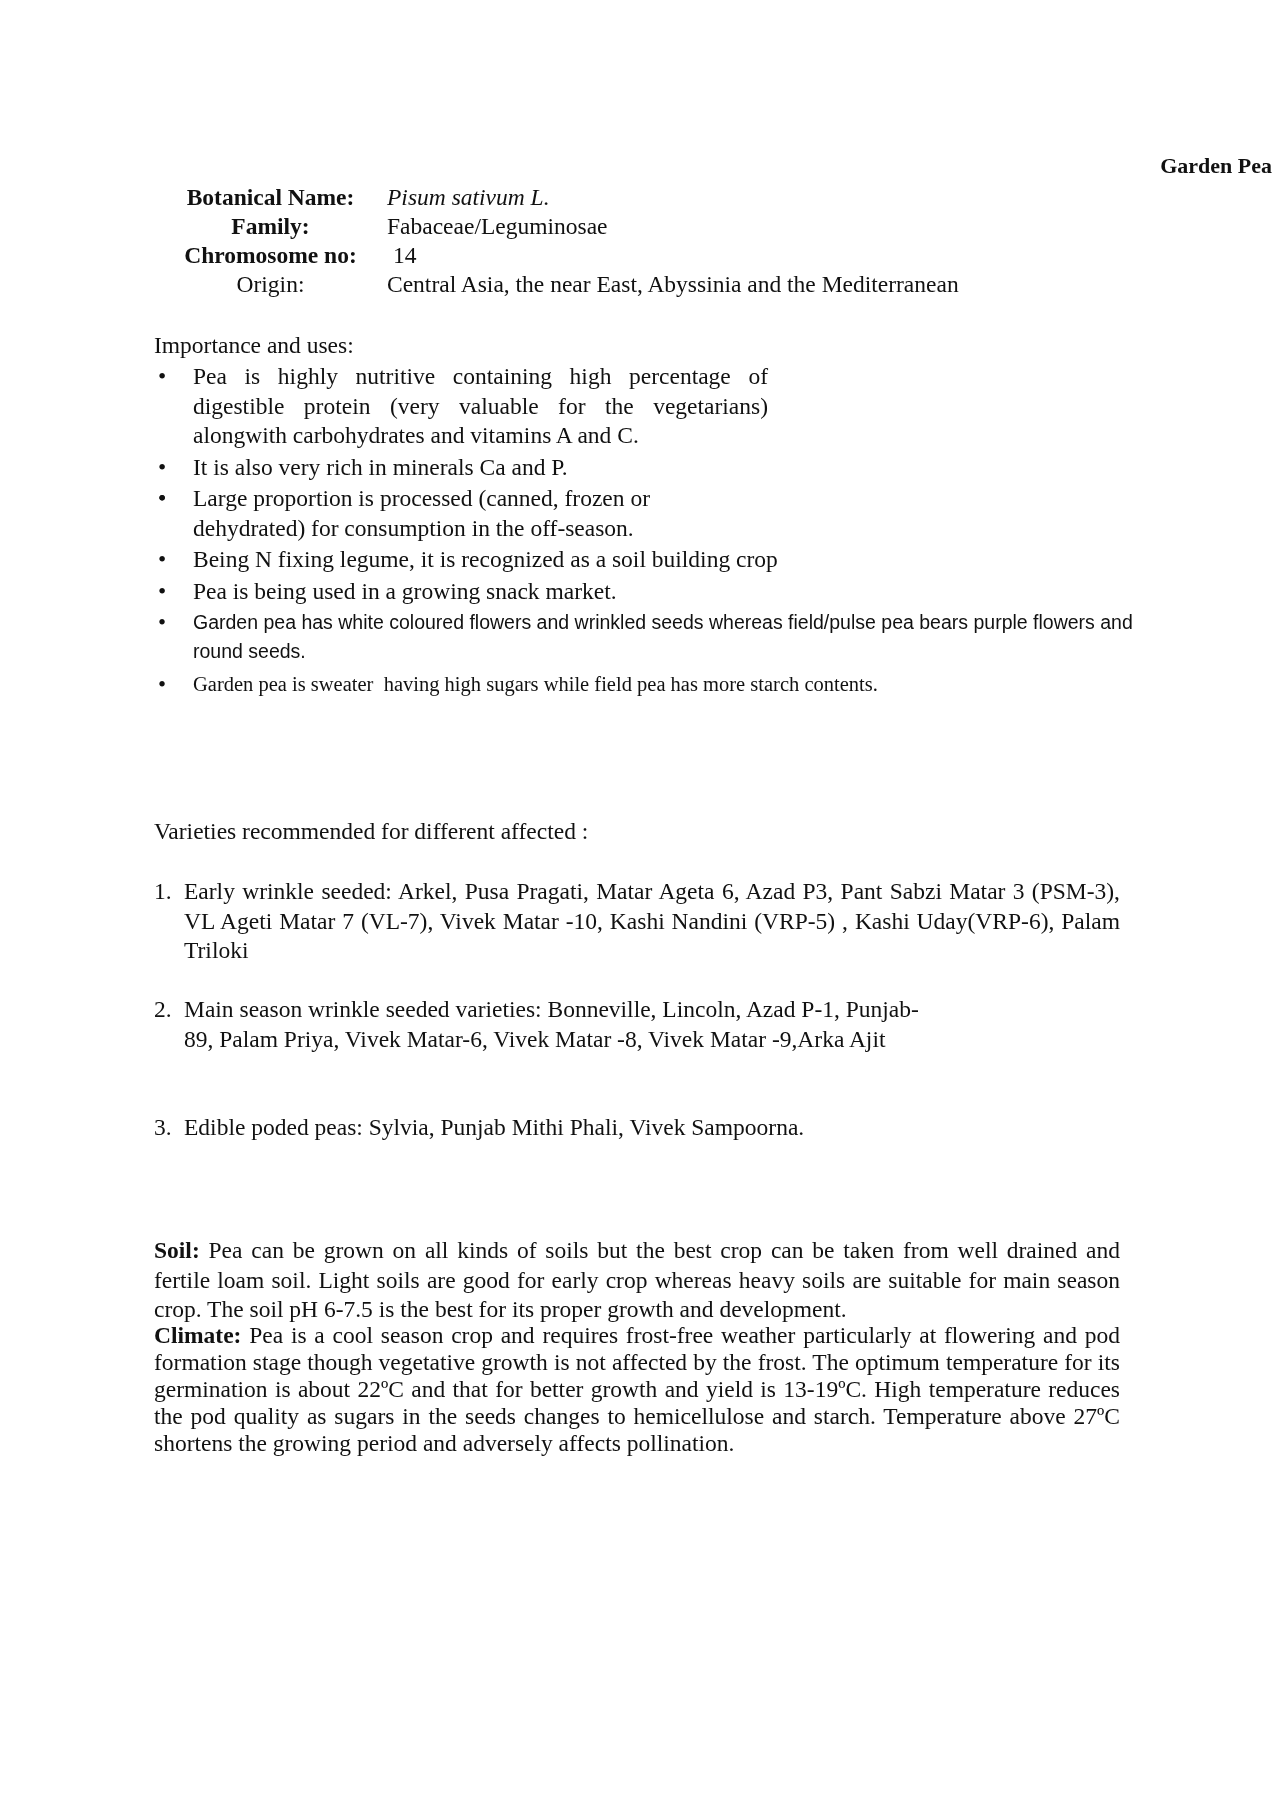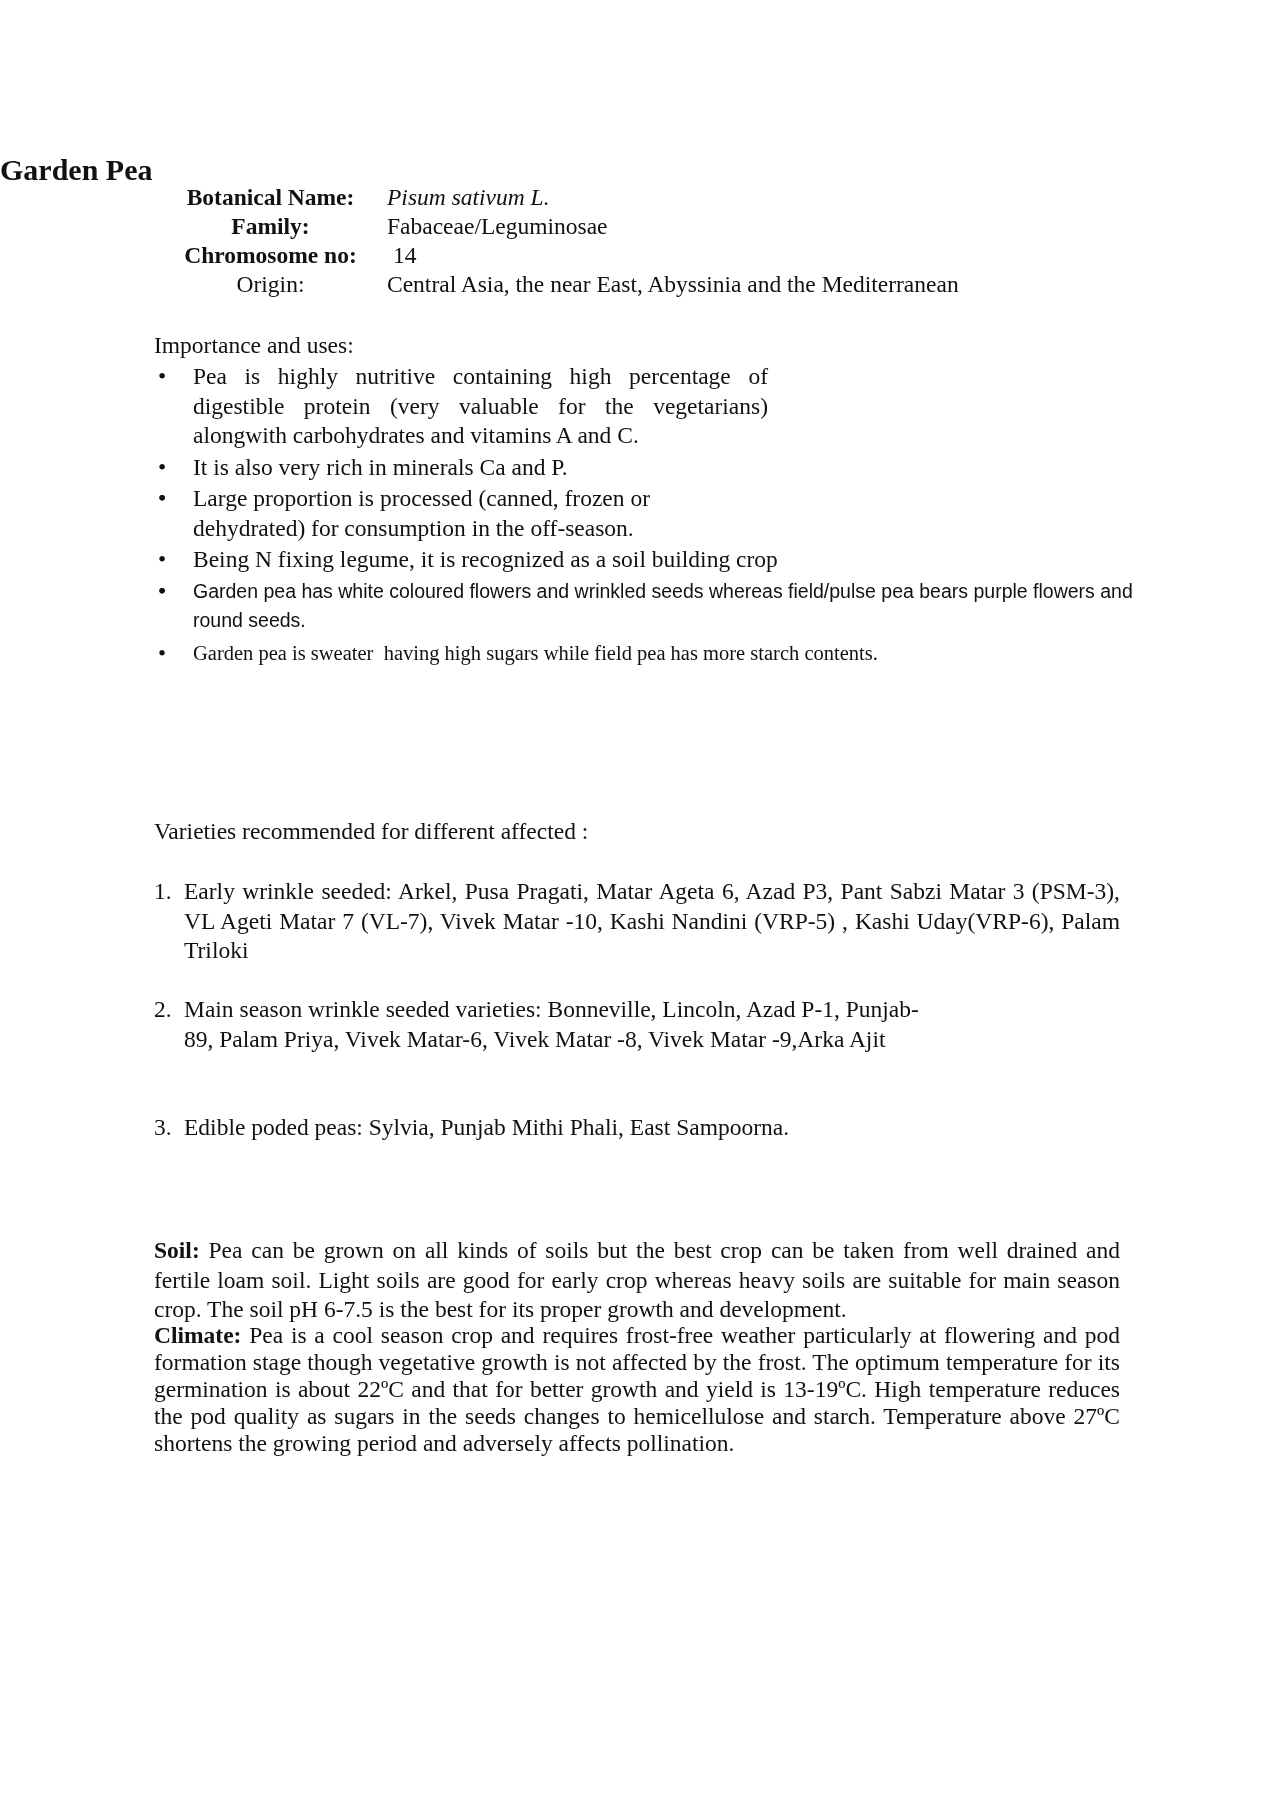--- a/index.html
+++ b/index.html
@@ -1,20 +1,20 @@
 <!DOCTYPE html>
 <html><head>
 <meta charset="utf-8">
 <style>
   html, body { margin: 0; padding: 0; background: #ffffff; }
   body { width: 1272px; height: 1799px; position: relative; overflow: hidden;
          font-family: "Liberation Serif", serif; color: #111; font-size: 23.5px; }
   .page { position: absolute; left: 0; top: 0; width: 1272px; height: 1799px; }
-  .title { position: absolute; top: 153px; left: 0; width: 1272px; text-align: left;
-           font-weight: bold; font-size: 30px; }
+  .title { position: absolute; top: 153px; left: 0; width: 1272px; text-align: right;
+           font-weight: bold; font-size: 22px; }
   .info { position: absolute; left: 154px; top: 183px; }
   .info-row { display: flex; height: 29px; line-height: 29px; }
   .info-label { width: 233px; text-align: center; }
   .info-label.bold { font-weight: bold; }
   .info-value.italic { font-style: italic; }
   .h { position: absolute; left: 154px; font-weight: normal; }
   .bullets { position: absolute; left: 154px; top: 362px; width: 1000px; margin: 0; padding: 0; list-style: none; }
   .bullets li { position: relative; padding-left: 39px; line-height: 29.5px; }
   .bullets li .dot { position: absolute; left: 4px; top: 0; }
   .bullets li.sans { font-family: "Liberation Sans", sans-serif; font-size: 19.5px; line-height: 29px; margin-top: 2px; }
@@ -73,20 +73,21 @@
     <li style="margin-top:2px">
       <span class="dot">•</span>
       <span class="narrow2" style="width:510px">Large proportion is processed (canned, frozen or dehydrated) for consumption in the off-season.</span>
     </li>
     <li style="margin-top:2px">
       <span class="dot">•</span>
       <span>Being N fixing legume, it is recognized as a soil building crop</span>
     </li>
     <li style="margin-top:2px">
       <span class="dot">•</span>
+      <span>Pea is being used in a growing snack market.</span>
     </li>
     <li class="sans">
       <span class="dot" style="font-family:'Liberation Serif',serif;font-size:23px">•</span>
       <span>Garden pea has white coloured flowers and wrinkled seeds whereas field/pulse pea bears purple flowers and round seeds.</span>
     </li>
     <li class="small">
       <span class="dot" style="font-size:23px">•</span>
       <span style="white-space:pre">Garden pea is sweater  having high sugars while field pea has more starch contents.</span>
     </li>
   </ul>
@@ -103,21 +104,21 @@
   <div class="num-list" style="top:995px">
     <div class="num-item">
       <span class="num">2.</span>
       <span class="narrow">Main season wrinkle seeded varieties: Bonneville, Lincoln, Azad P-1, Punjab-89, Palam Priya, Vivek Matar-6, Vivek Matar -8, Vivek Matar -9,Arka Ajit</span>
     </div>
   </div>
 
   <div class="num-list" style="top:1113px">
     <div class="num-item">
       <span class="num">3.</span>
-      <span>Edible poded peas: Sylvia, Punjab Mithi Phali, East Sampoorna.</span>
+      <span>Edible poded peas: Sylvia, Punjab Mithi Phali, Vivek Sampoorna.</span>
     </div>
   </div>
 
   <div class="para last-left" style="top:1236px">
     <b>Soil:</b><span> Pea can be grown on all kinds of soils but the best crop can be taken from well drained and fertile loam soil. Light soils are good for early crop whereas heavy soils are suitable for main season crop. The soil pH 6-7.5 is the best for its proper growth and development.</span>
   </div>
 
   <div class="para climate last-left" style="top:1302px">
     <b>Climate:</b><span> Pea is a cool season crop and requires frost-free weather particularly at flowering and pod formation stage though vegetative growth is not affected by the frost. The optimum temperature for its germination is about 22ºC and that for better growth and yield is 13-19ºC. High temperature reduces the pod quality as sugars in the seeds changes to hemicellulose and starch. Temperature above 27ºC shortens the growing period and adversely affects pollination.</span>
   </div>

